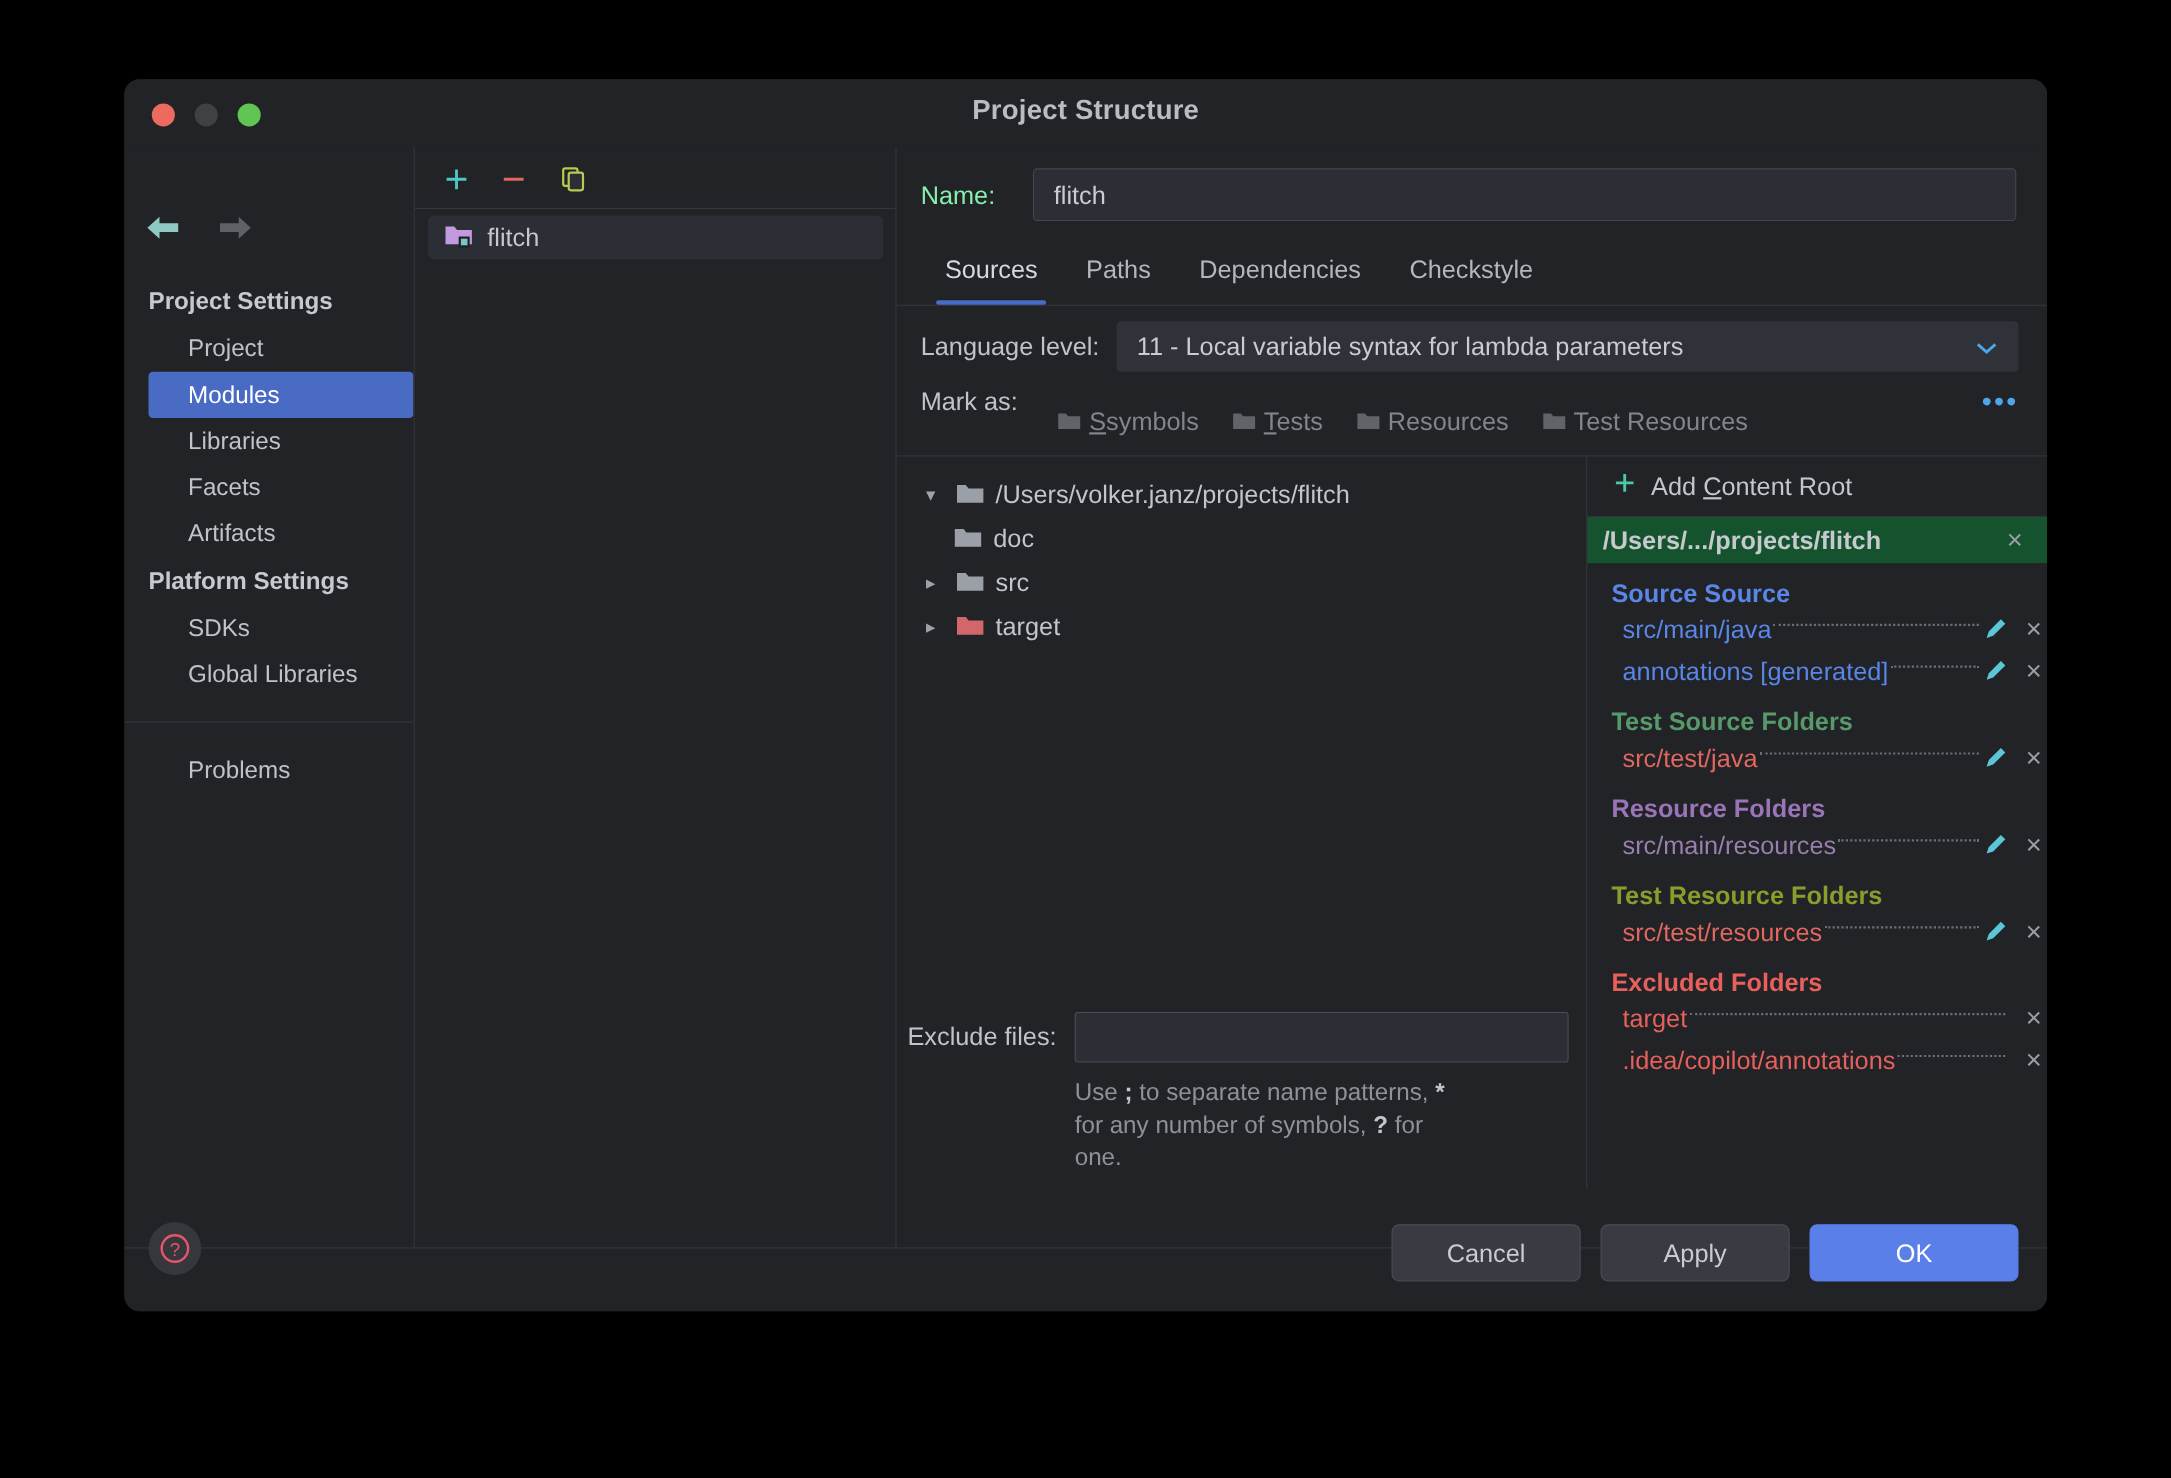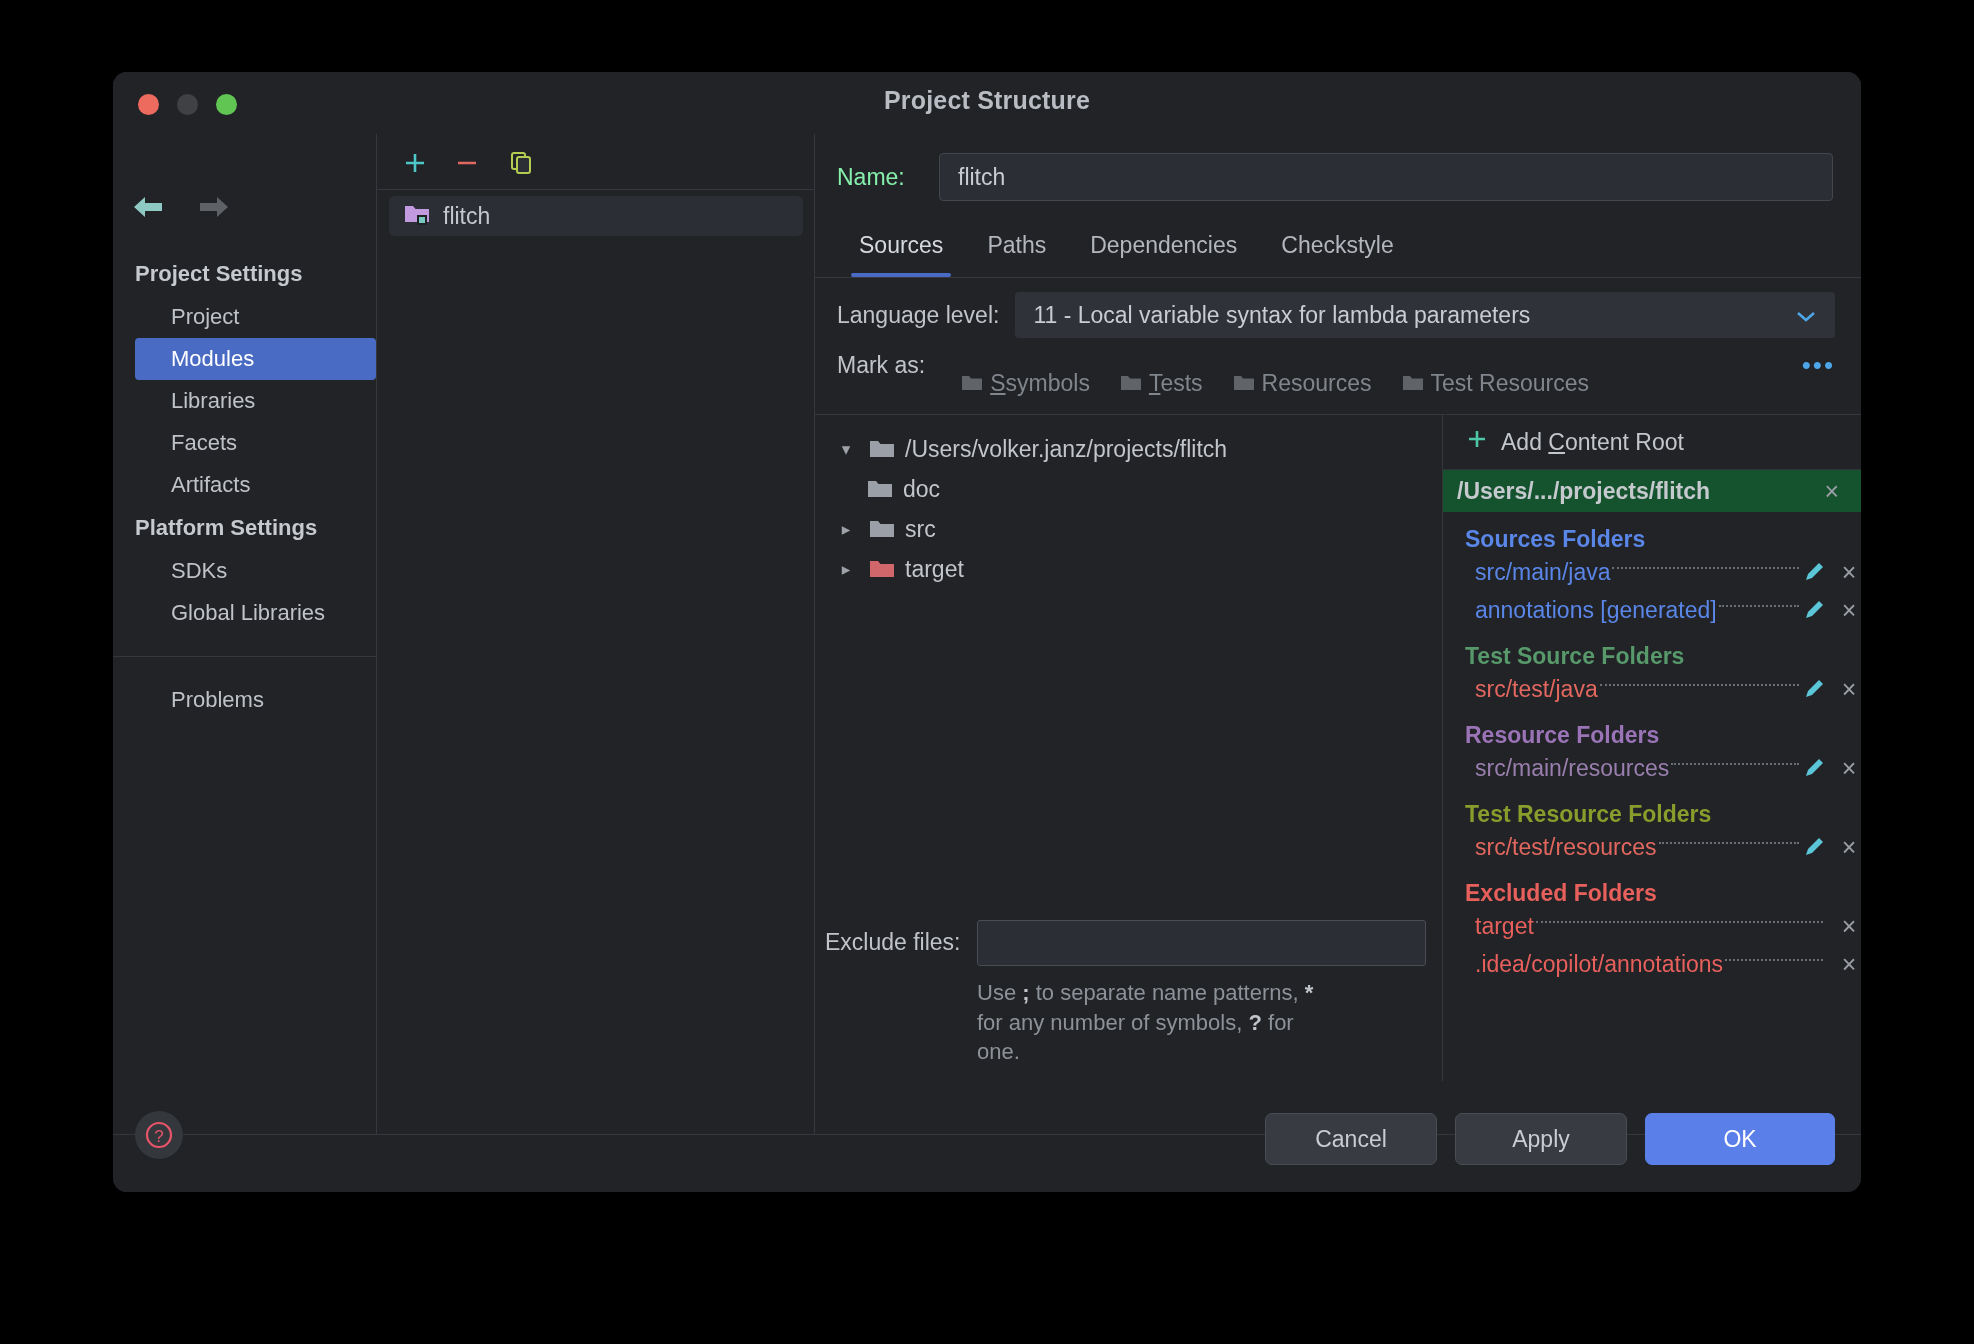--- a/index.html
+++ b/index.html
@@ -333,21 +333,21 @@
               </span>
               <span><span>Add </span><span style="text-decoration:underline">C</span><span>ontent Root</span></span>
             </div>
 
             <div class="root-head">
               <span>/Users/.../projects/flitch</span>
               <span style="color:#9a9ea5;font-size:25px;font-weight:normal">×</span>
             </div>
 
             <div class="grp">
-              <div class="grp-title c-blue">Sources Folders</div>
+              <div class="grp-title c-blue">Source Source</div>
               <div class="entry">
                 <span class="name c-blue">src/main/java</span>
                 <span class="leader"></span>
                 <span class="pencil">
                   <svg width="24" height="24" viewBox="0 0 24 24">
                       <path d="M4 20 L6 14 L17 3 L21 7 L10 18 Z" fill="#5bc6d8"></path>
                     </svg>
                 </span>
                 <span class="xbtn">×</span>
               </div>

